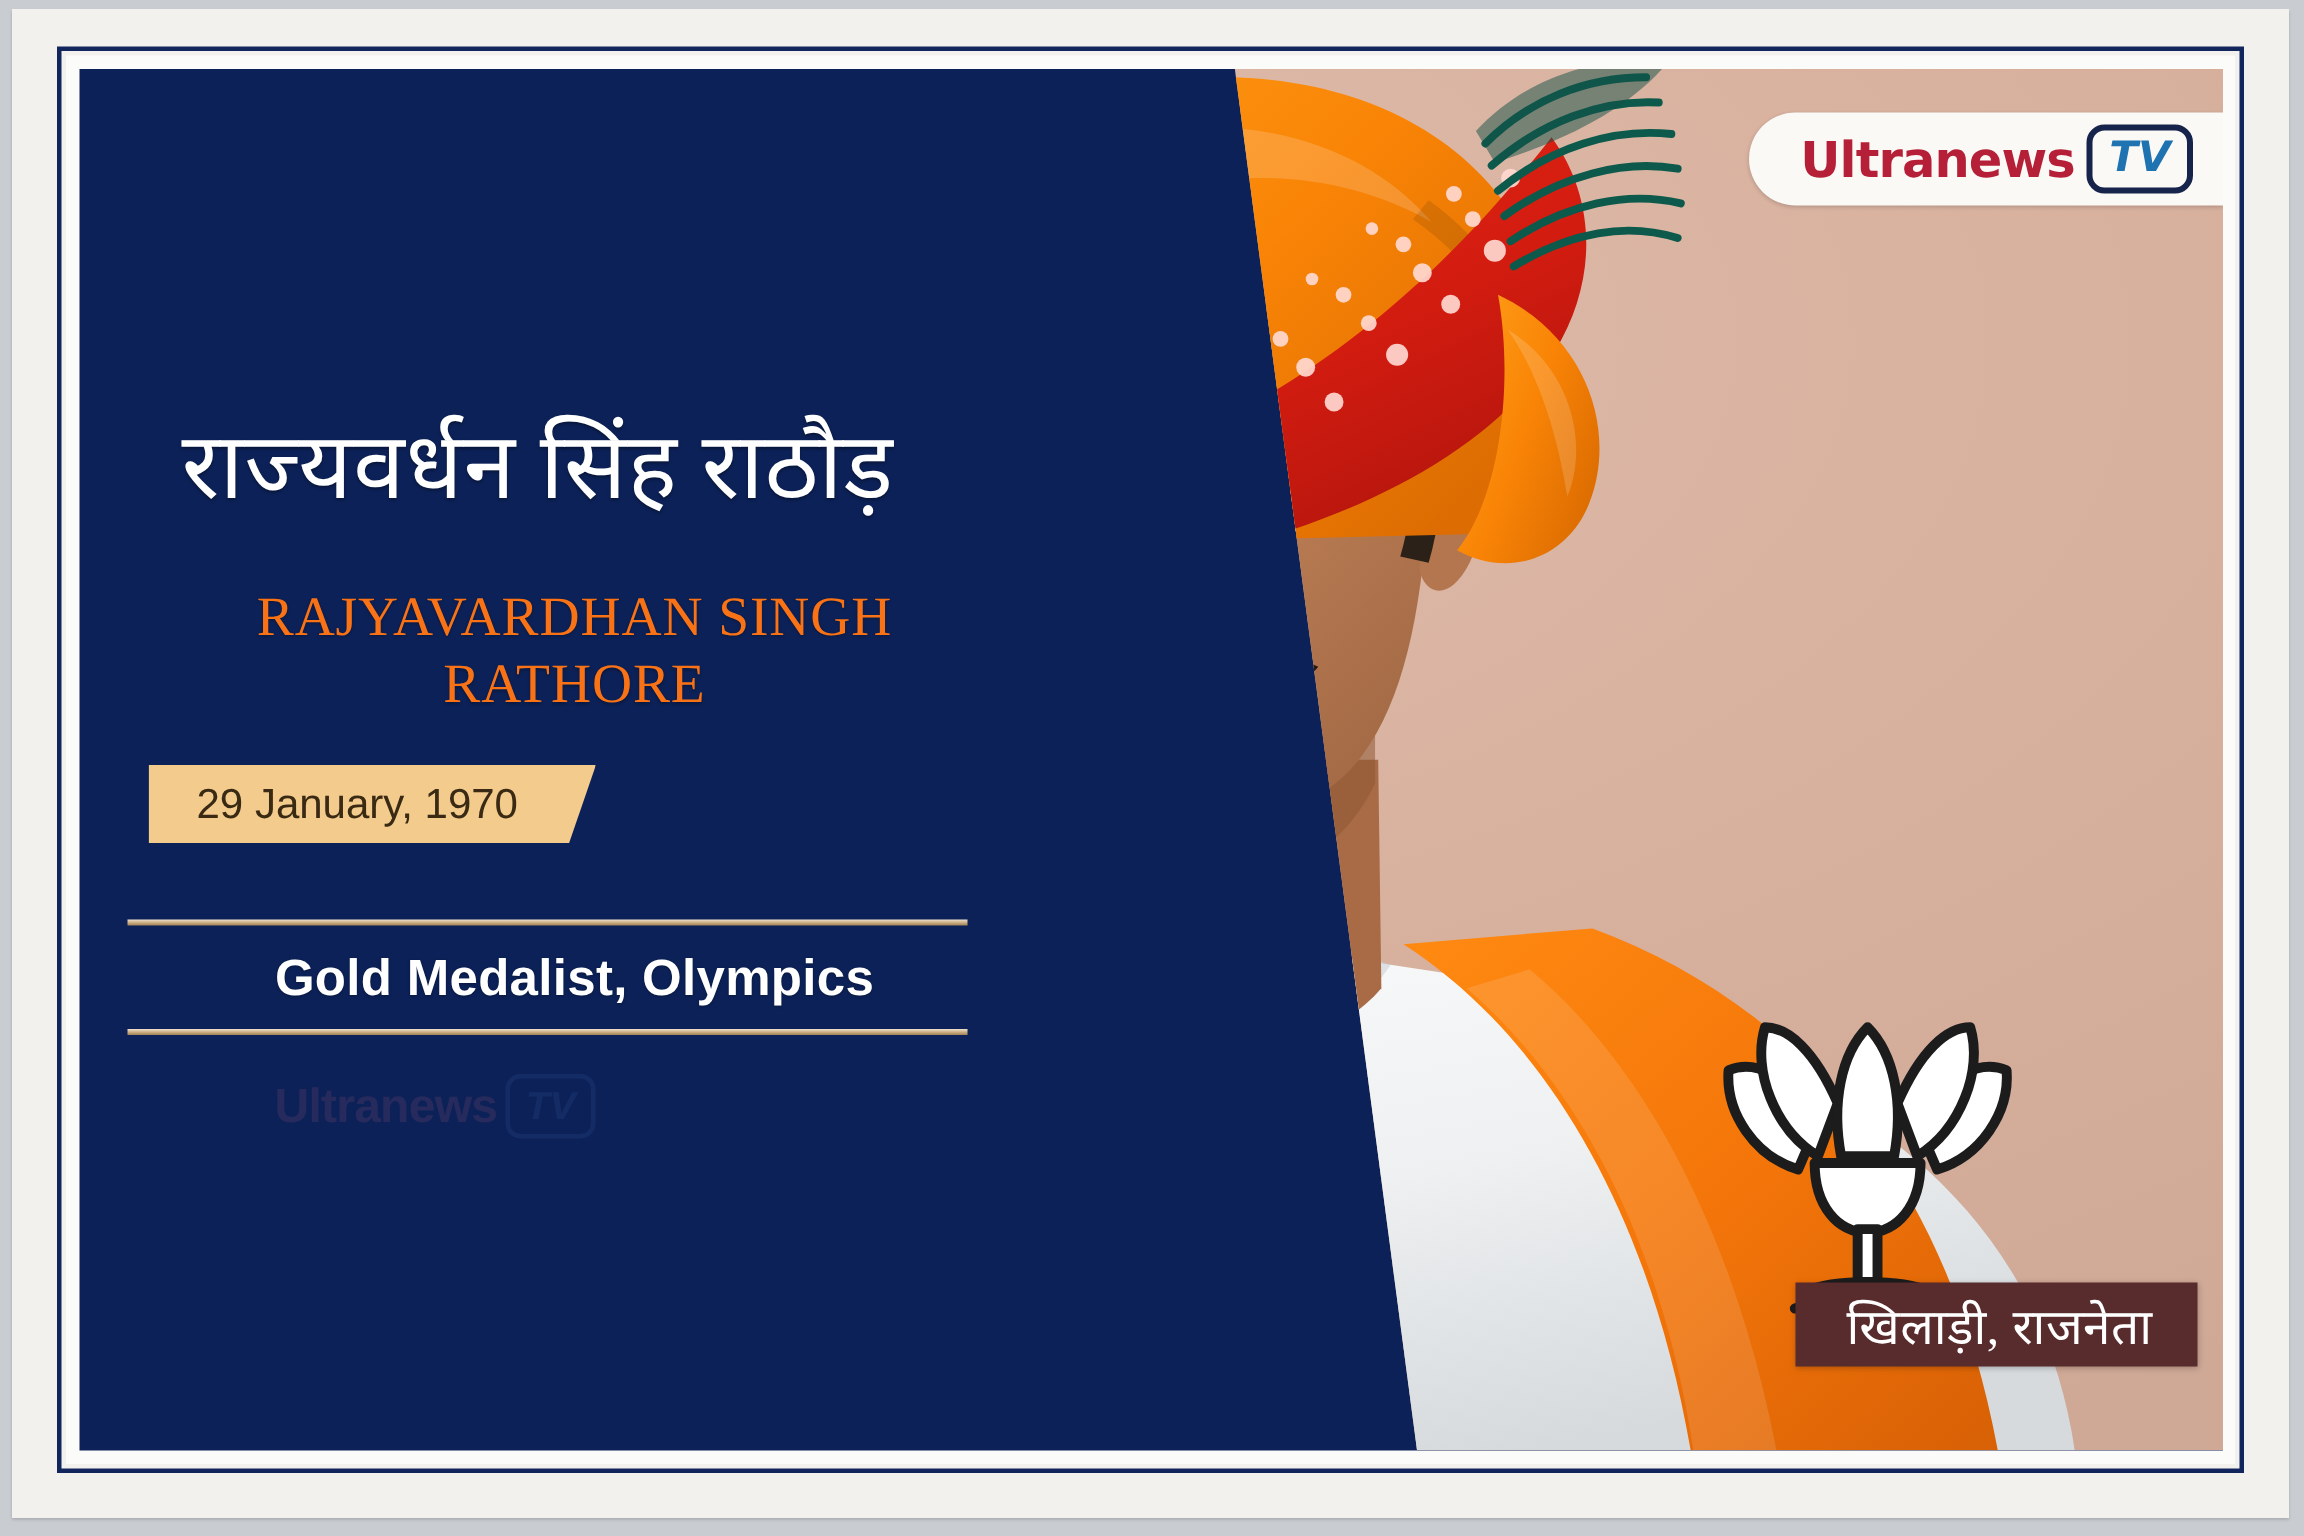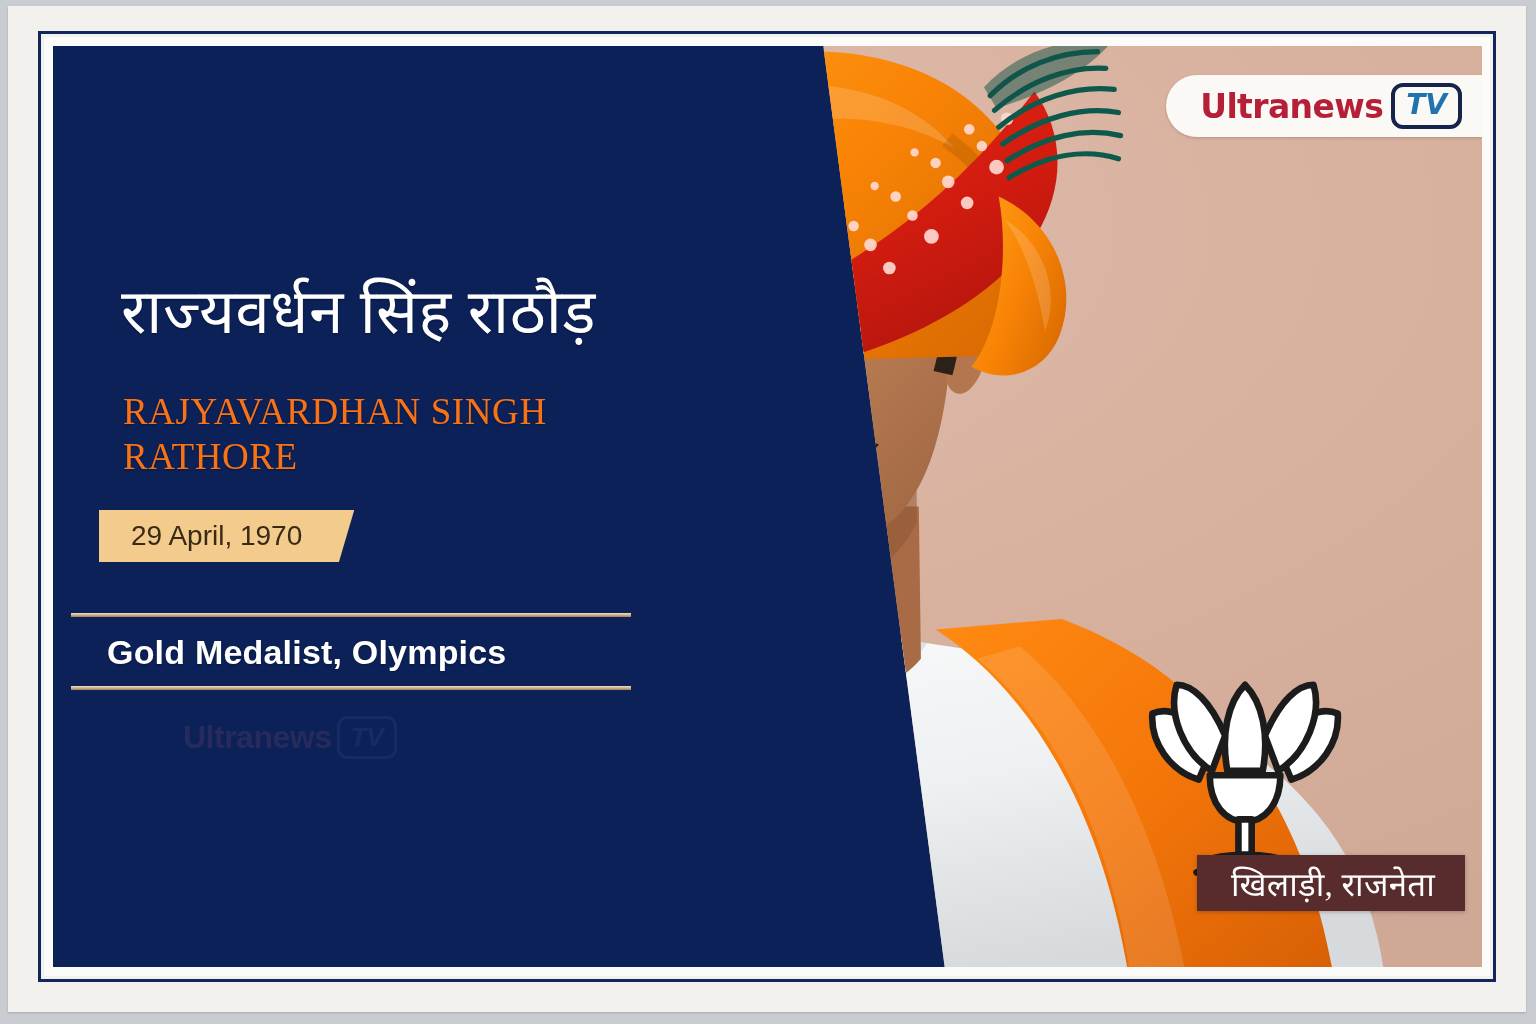--- a/index.html
+++ b/index.html
@@ -86,20 +86,21 @@
   
   .person { position: absolute; left: 0; top: 0; width: 100%; height: 100%; }
   .person svg { width: 100%; height: 100%; display: block; }
 
   
   .left-col {
     position: absolute;
     left: 0; top: 0;
     width: 53%;
     height: 100%;
+    text-align: center;
   }
 
   .hindi-name {
     position: absolute;
     left: 68px;
     top: 232px;
     color: #ffffff;
     font-family: "Liberation Serif", "DejaVu Sans", serif;
     font-size: 62px;
     line-height: 1.1;
@@ -133,21 +134,21 @@
     color: #3a2a14;
     font-size: 28px;
     font-family: "Liberation Sans", sans-serif;
     -webkit-clip-path: polygon(0 0, 100% 0, 94% 100%, 0 100%);
     clip-path: polygon(0 0, 100% 0, 94% 100%, 0 100%);
     box-sizing: border-box;
   }
 
   .achievement {
     position: absolute;
-    left: 18px;
+    left: 32px;
     top: 567px;
     width: 560px;
   }
   .achievement .rule {
     height: 4px;
     background: linear-gradient(180deg, #efe2cd 0%, #c9ab80 55%, #a08257 100%);
   }
   .achievement .rule.top { margin-bottom: 16px; }
   .achievement .rule.bot { margin-top: 14px; }
   .achievement .label {
@@ -474,21 +475,21 @@
         </div>
       </div>
 
       <div class="left-col">
 
         <div class="hindi-name">राज्यवर्धन सिंह राठौड़</div>
 
         <div class="eng-name">RAJYAVARDHAN SINGH RATHORE</div>
 
         <div class="date-badge">
-          <span>29 April, 1970</span>
+          <span>29 January, 1970</span>
         </div>
 
         <div class="achievement">
           <div class="rule top"></div>
           <div class="label">Gold Medalist, Olympics</div>
           <div class="rule bot"></div>
         </div>
 
         <div class="watermark">
           <span class="wm-word">Ultranews</span>

